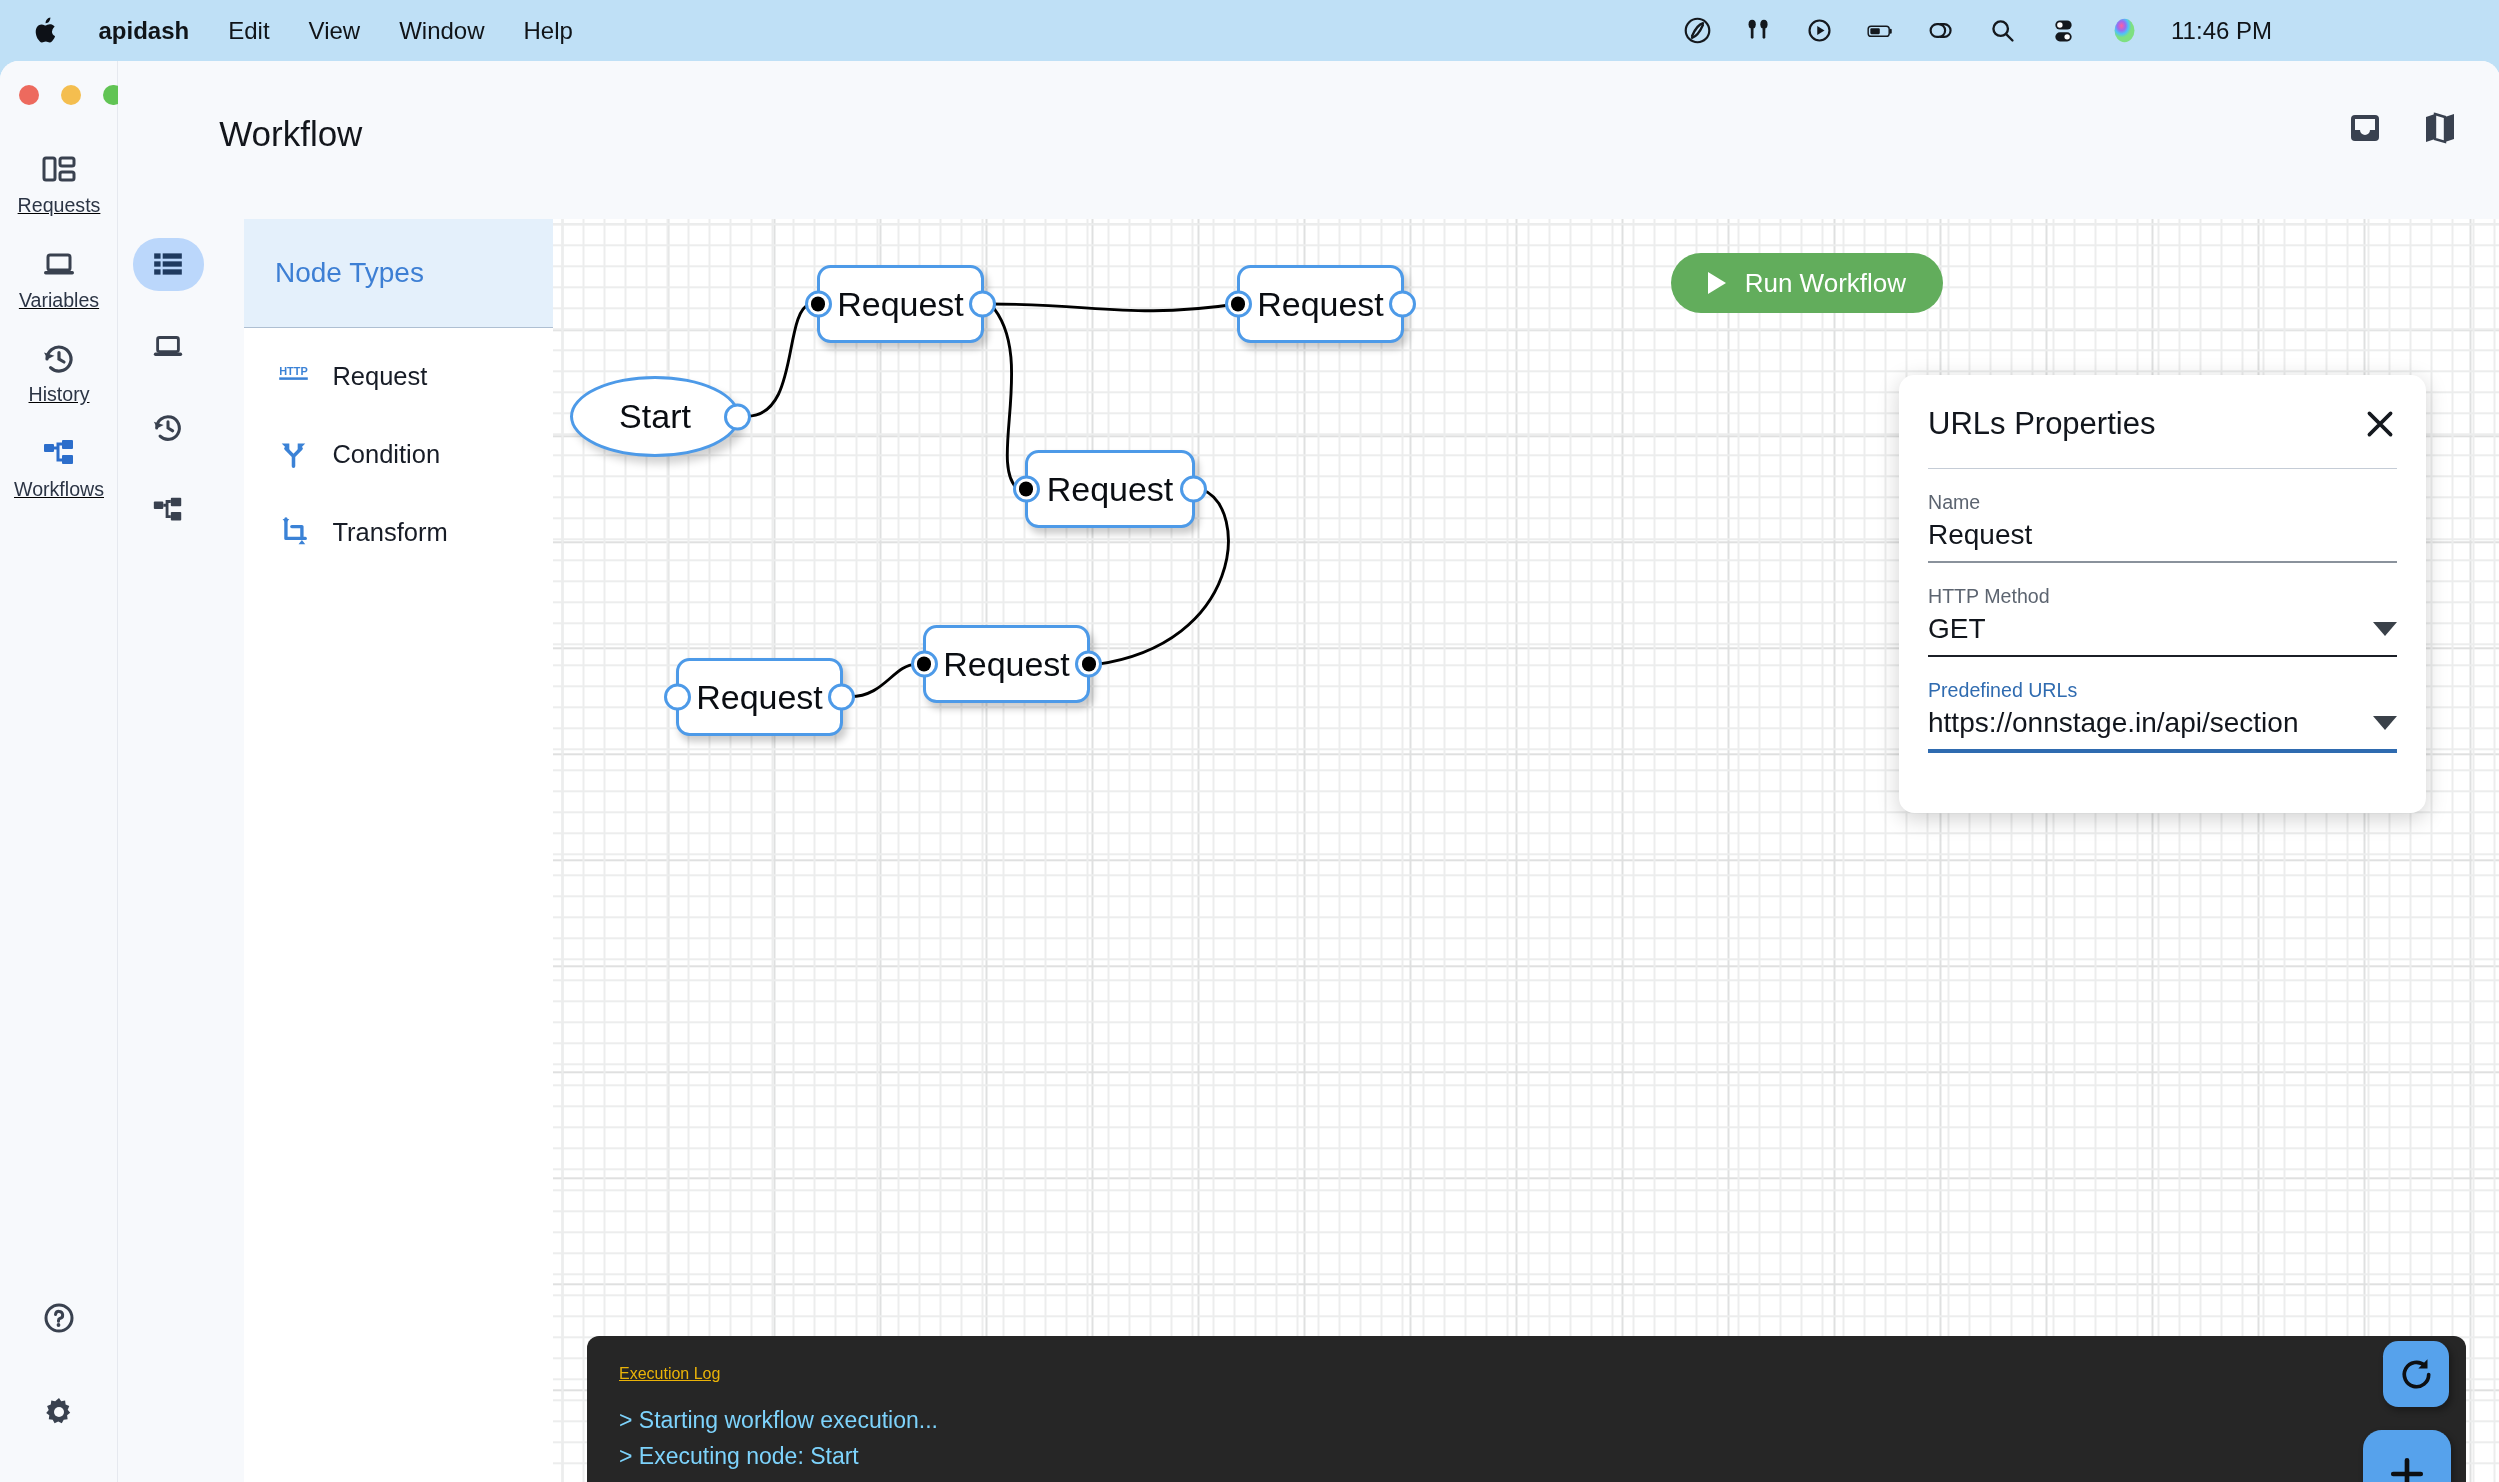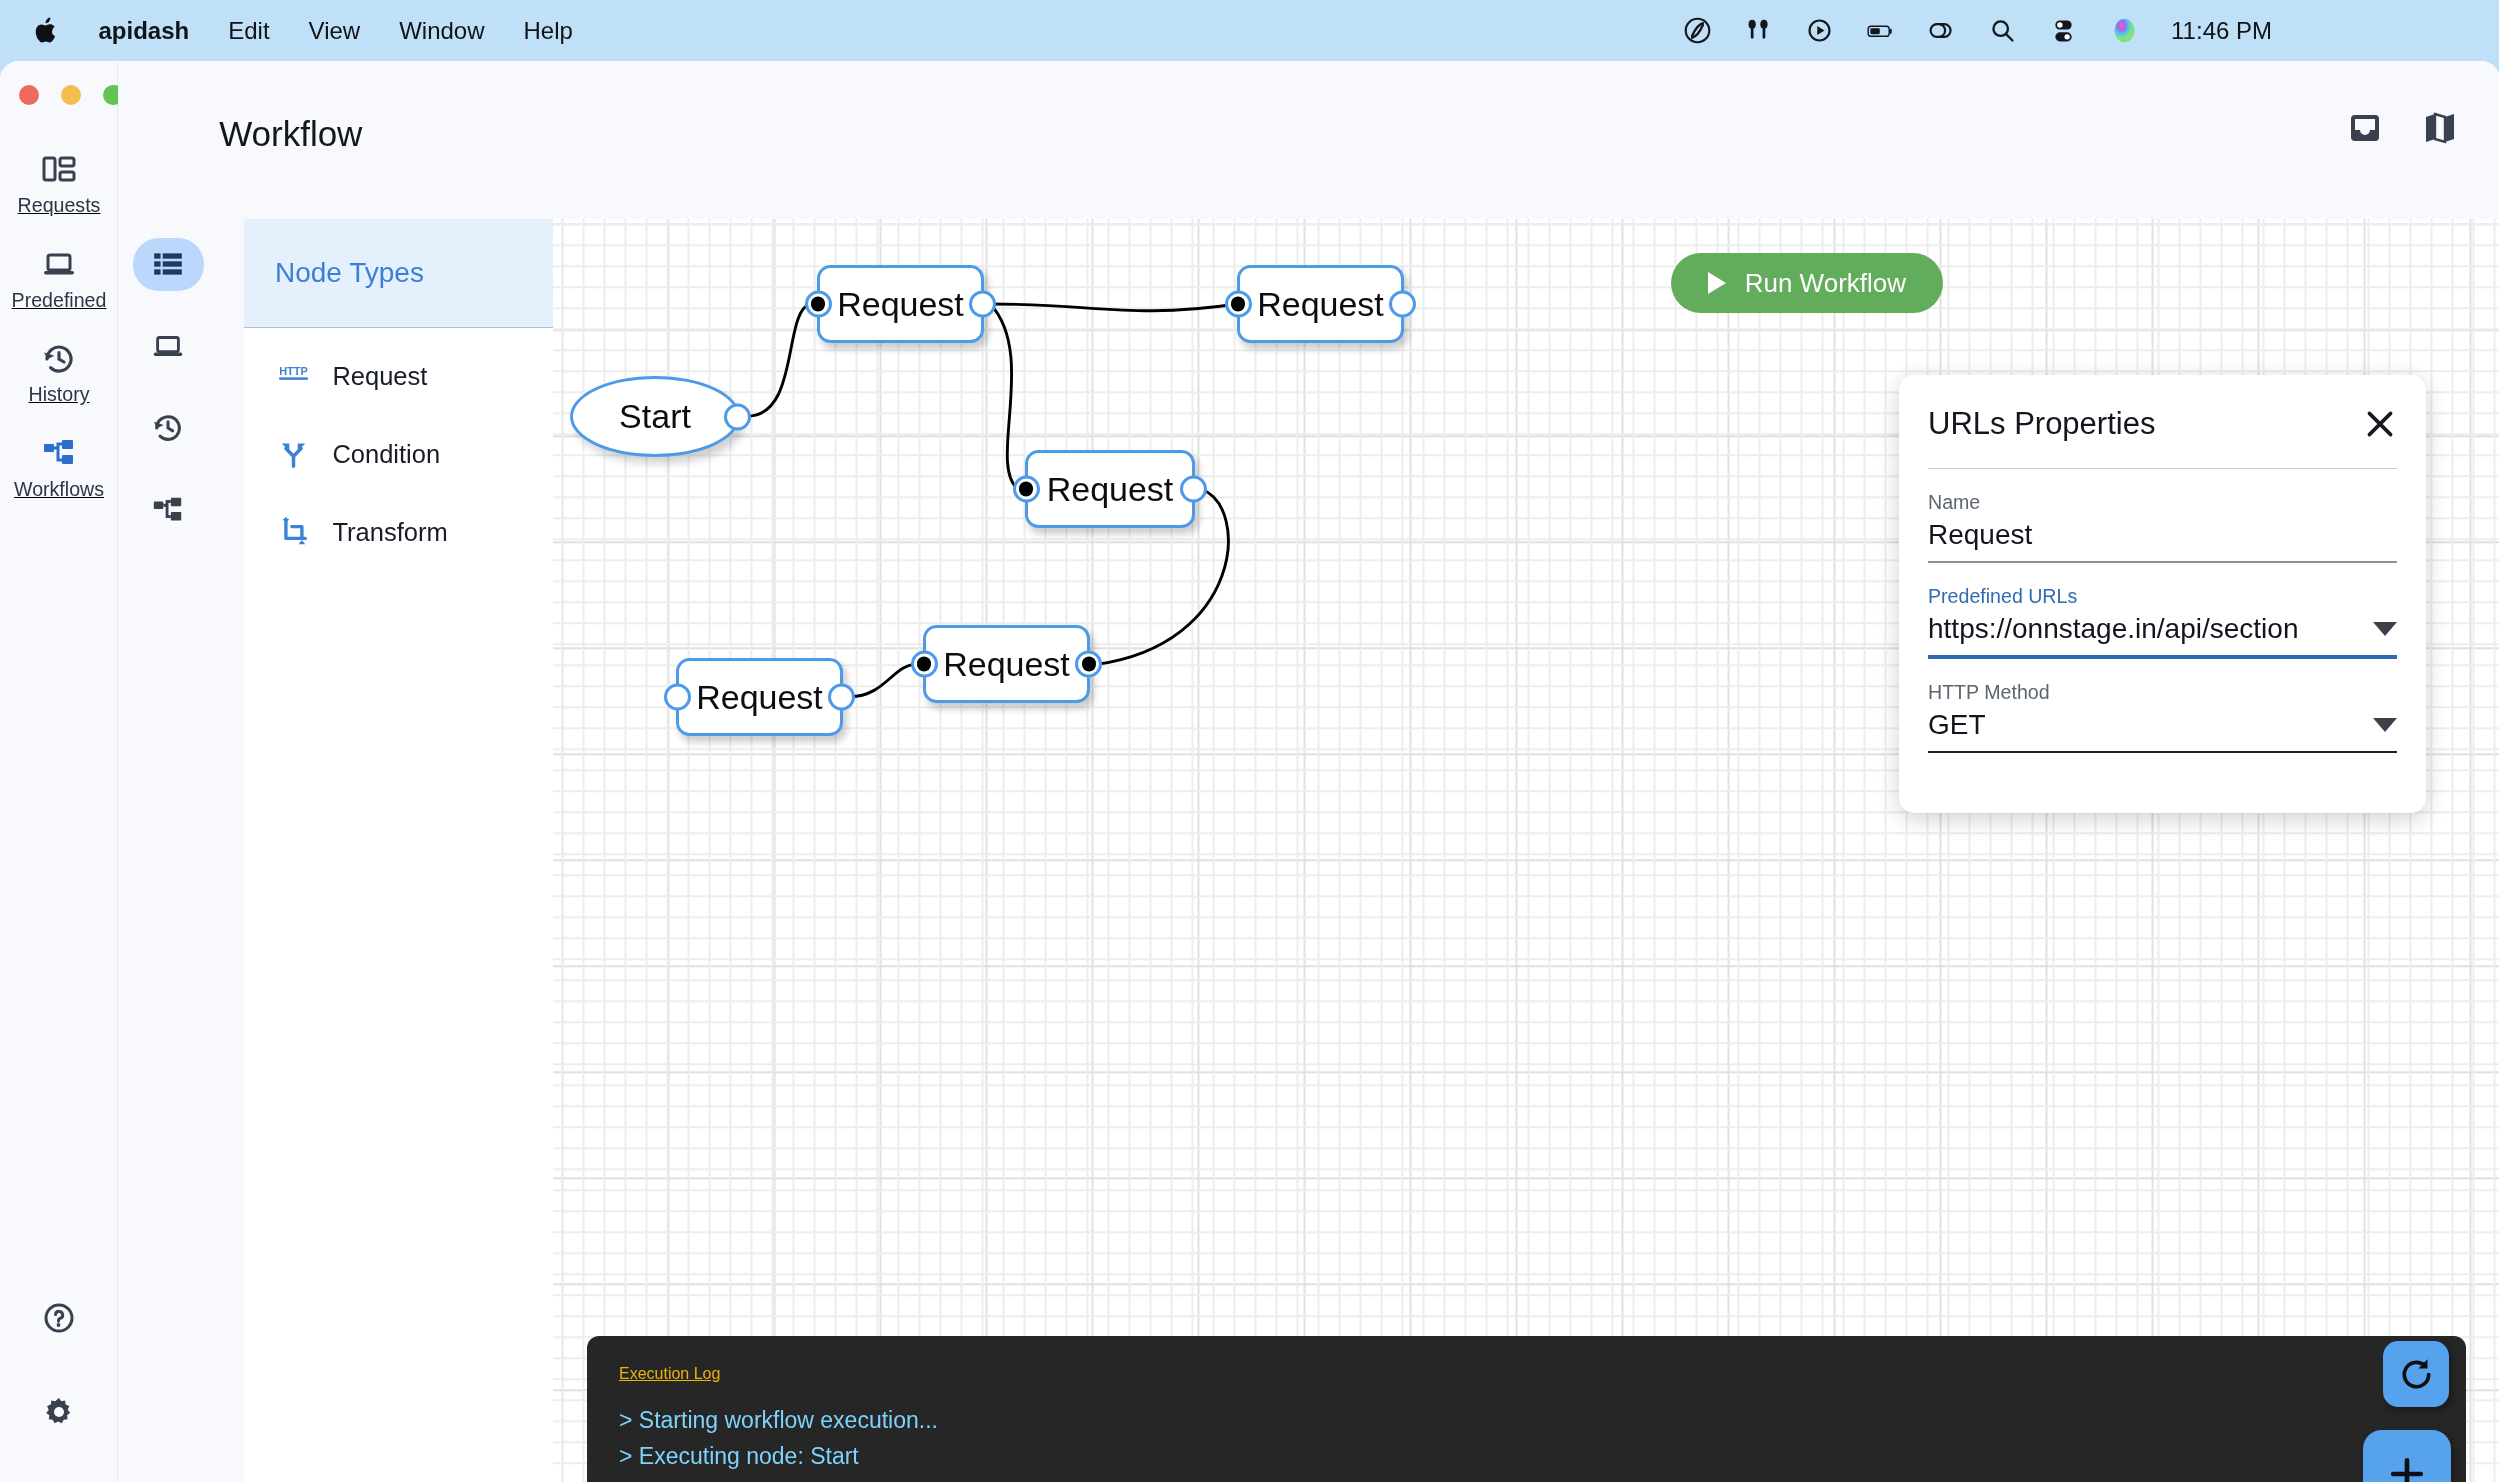--- a/index.html
+++ b/index.html
@@ -320,21 +320,21 @@
         </span>
         <span class="rail-label">Requests</span>
       </div>
       <div class="rail-item">
         <span>
           <svg class="rail-icon" viewBox="0 0 36 36">
               <rect x="7" y="9" width="22" height="15" rx="2" fill="none" stroke="#39414f" stroke-width="3"></rect>
               <rect x="3" y="25" width="30" height="3.5" rx="1.7" fill="#39414f"></rect>
             </svg>
         </span>
-        <span class="rail-label">Predefined</span>
+        <span class="rail-label">Variables</span>
       </div>
       <div class="rail-item">
         <span>
           <svg class="rail-icon" viewBox="0 0 36 36">
               <path d="M6 18a12 12 0 1 1 3.6 8.6" fill="none" stroke="#39414f" stroke-width="3.2" stroke-linecap="round"></path>
               <path d="M3 11.5l3.6 6.8 6.8-3.6z" fill="#39414f"></path>
               <path d="M18 11.5V18l5 3" fill="none" stroke="#39414f" stroke-width="3.2" stroke-linecap="round"></path>
             </svg>
         </span>
         <span class="rail-label">History</span>
@@ -550,36 +550,36 @@
 
       <div class="field">
         <div class="field-label">Name</div>
         <div class="field-row">
           <span class="field-value">Request</span>
         </div>
         <div class="field-underline"></div>
       </div>
 
       <div class="field">
+        <div class="field-label">HTTP Method</div>
+        <div class="field-row">
+          <span class="field-value">GET</span>
+          <span class="caret"></span>
+        </div>
+        <div class="field-underline dark"></div>
+      </div>
+
+      <div class="field">
         <div class="field-label accent">Predefined URLs</div>
         <div class="field-row">
           <span class="field-value">https://onnstage.in/api/section</span>
           <span class="caret"></span>
         </div>
         <div class="field-underline blue"></div>
       </div>
-
-      <div class="field">
-        <div class="field-label">HTTP Method</div>
-        <div class="field-row">
-          <span class="field-value">GET</span>
-          <span class="caret"></span>
-        </div>
-        <div class="field-underline dark"></div>
-      </div>
     </div>
 
     <div class="log" style="left:34px; top:1117px; width:1879px; height:207px;">
       <div class="log-title">Execution Log</div>
       <div class="log-lines">
         <div class="log-line">&gt; Starting workflow execution...</div>
         <div class="log-line">&gt; Executing node: Start</div>
 
       </div>
       <div class="fab refresh">

